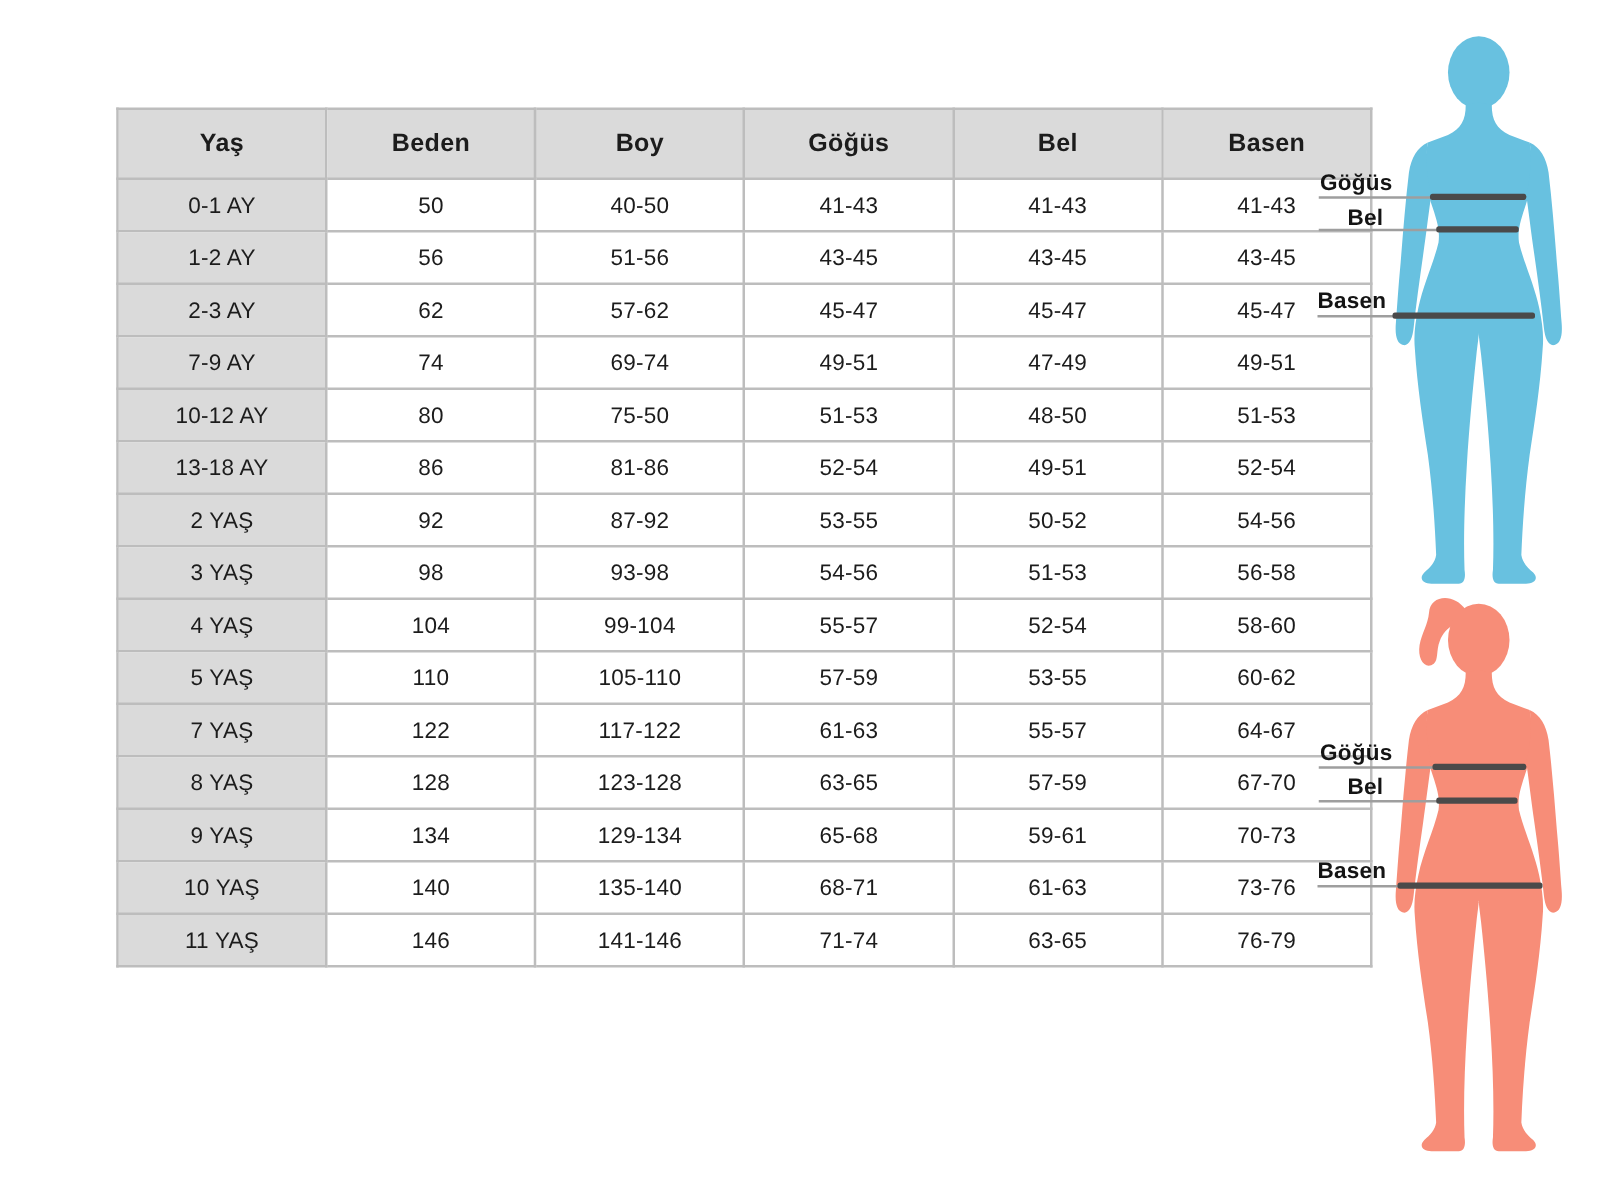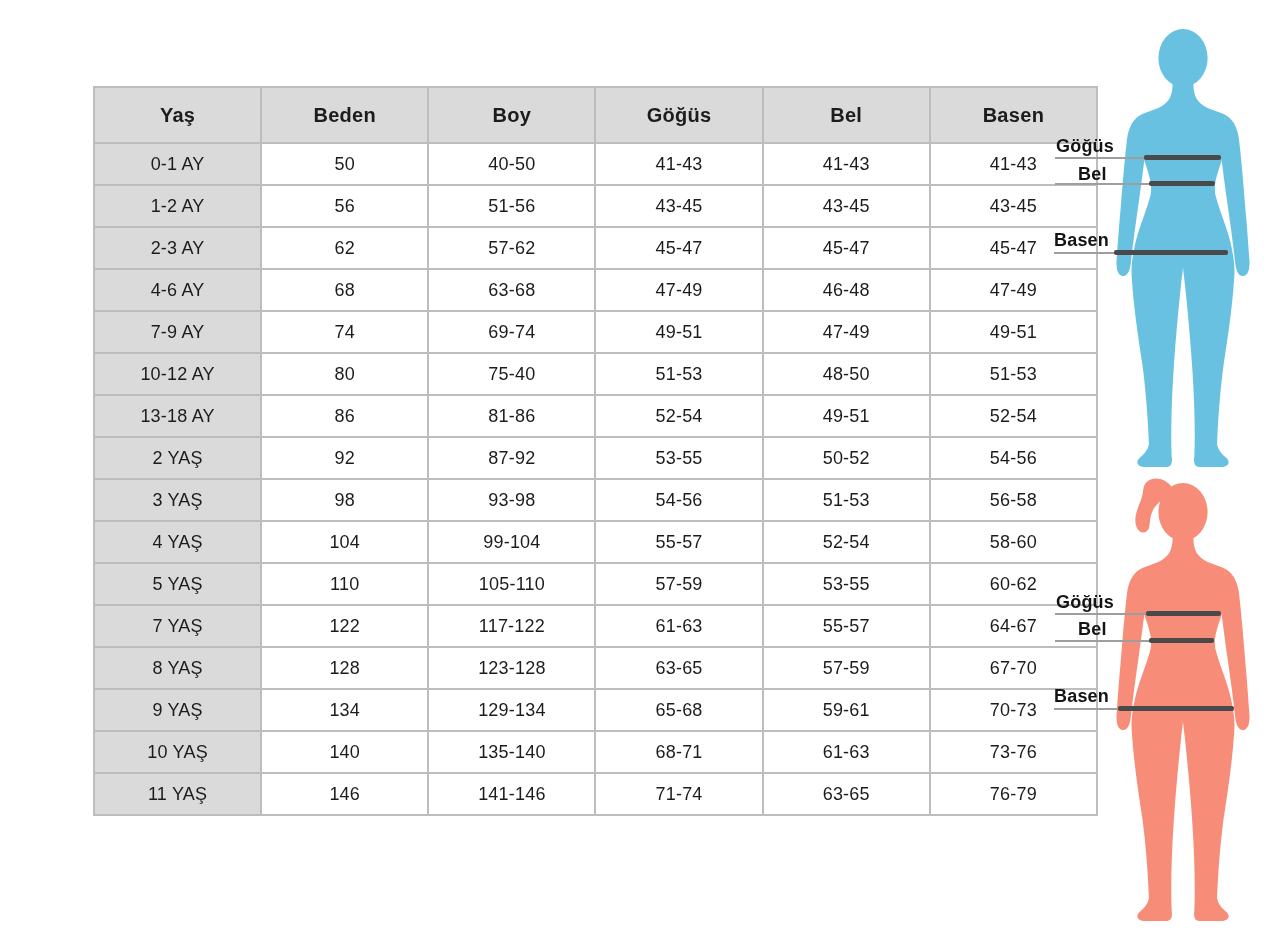--- a/index.html
+++ b/index.html
@@ -105,39 +105,31 @@
         </tr>
         <tr>
           <td>2-3 AY</td>
           <td>62</td>
           <td>57-62</td>
           <td>45-47</td>
           <td>45-47</td>
           <td>45-47</td>
         </tr>
         <tr>
-          <td>4-6 AY</td>
-          <td>68</td>
-          <td>63-68</td>
-          <td>47-49</td>
-          <td>46-48</td>
-          <td>47-49</td>
-        </tr>
-        <tr>
           <td>7-9 AY</td>
           <td>74</td>
           <td>69-74</td>
           <td>49-51</td>
           <td>47-49</td>
           <td>49-51</td>
         </tr>
         <tr>
           <td>10-12 AY</td>
           <td>80</td>
-          <td>75-40</td>
+          <td>75-50</td>
           <td>51-53</td>
           <td>48-50</td>
           <td>51-53</td>
         </tr>
         <tr>
           <td>13-18 AY</td>
           <td>86</td>
           <td>81-86</td>
           <td>52-54</td>
           <td>49-51</td>

